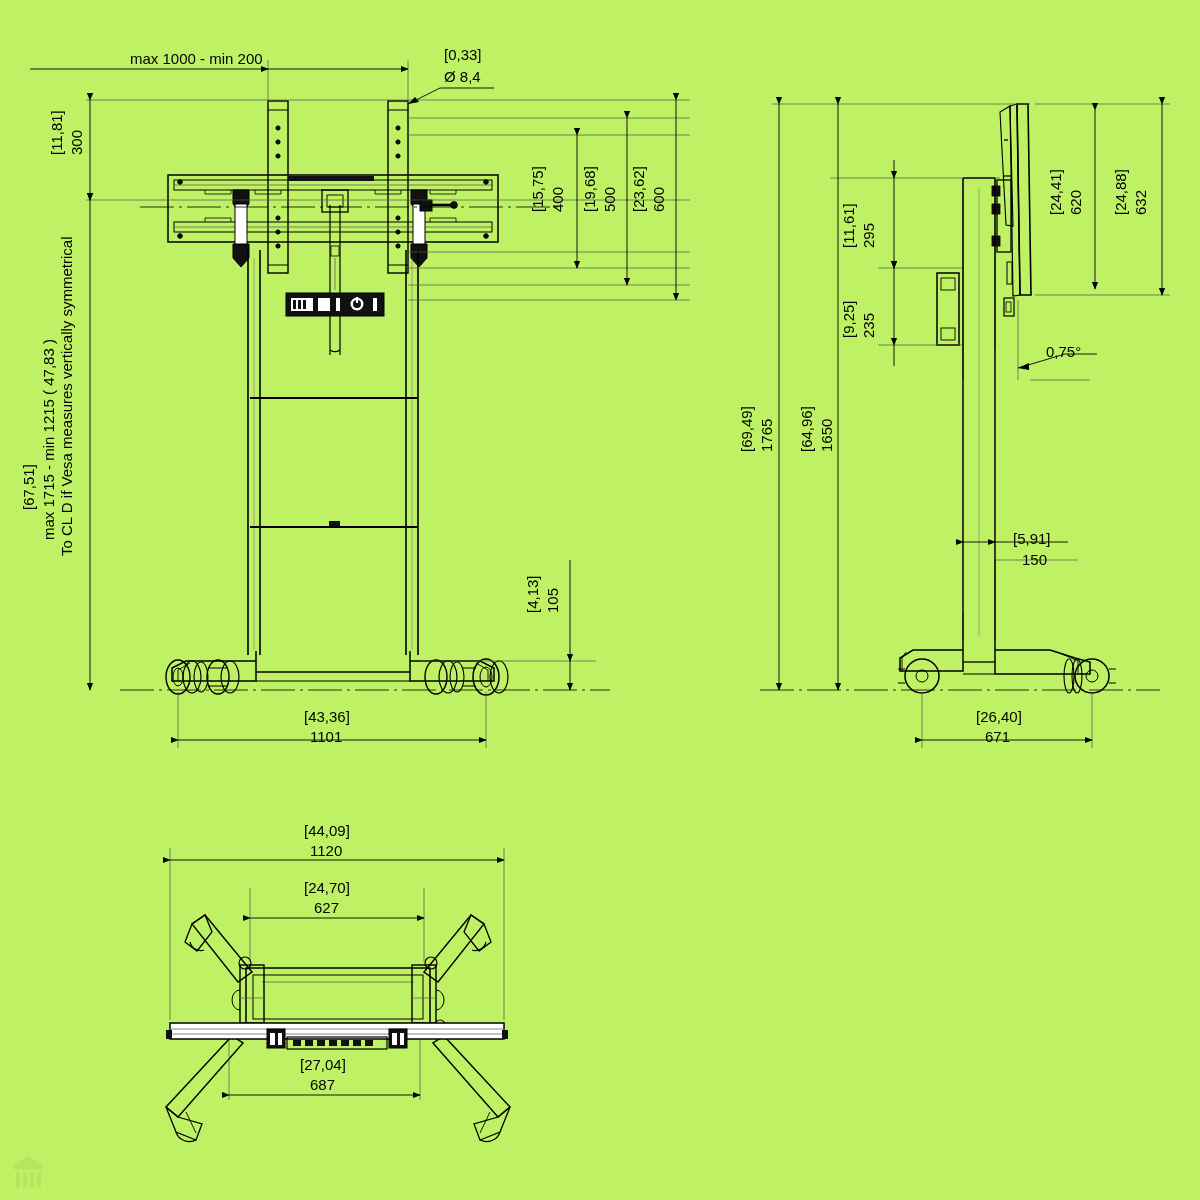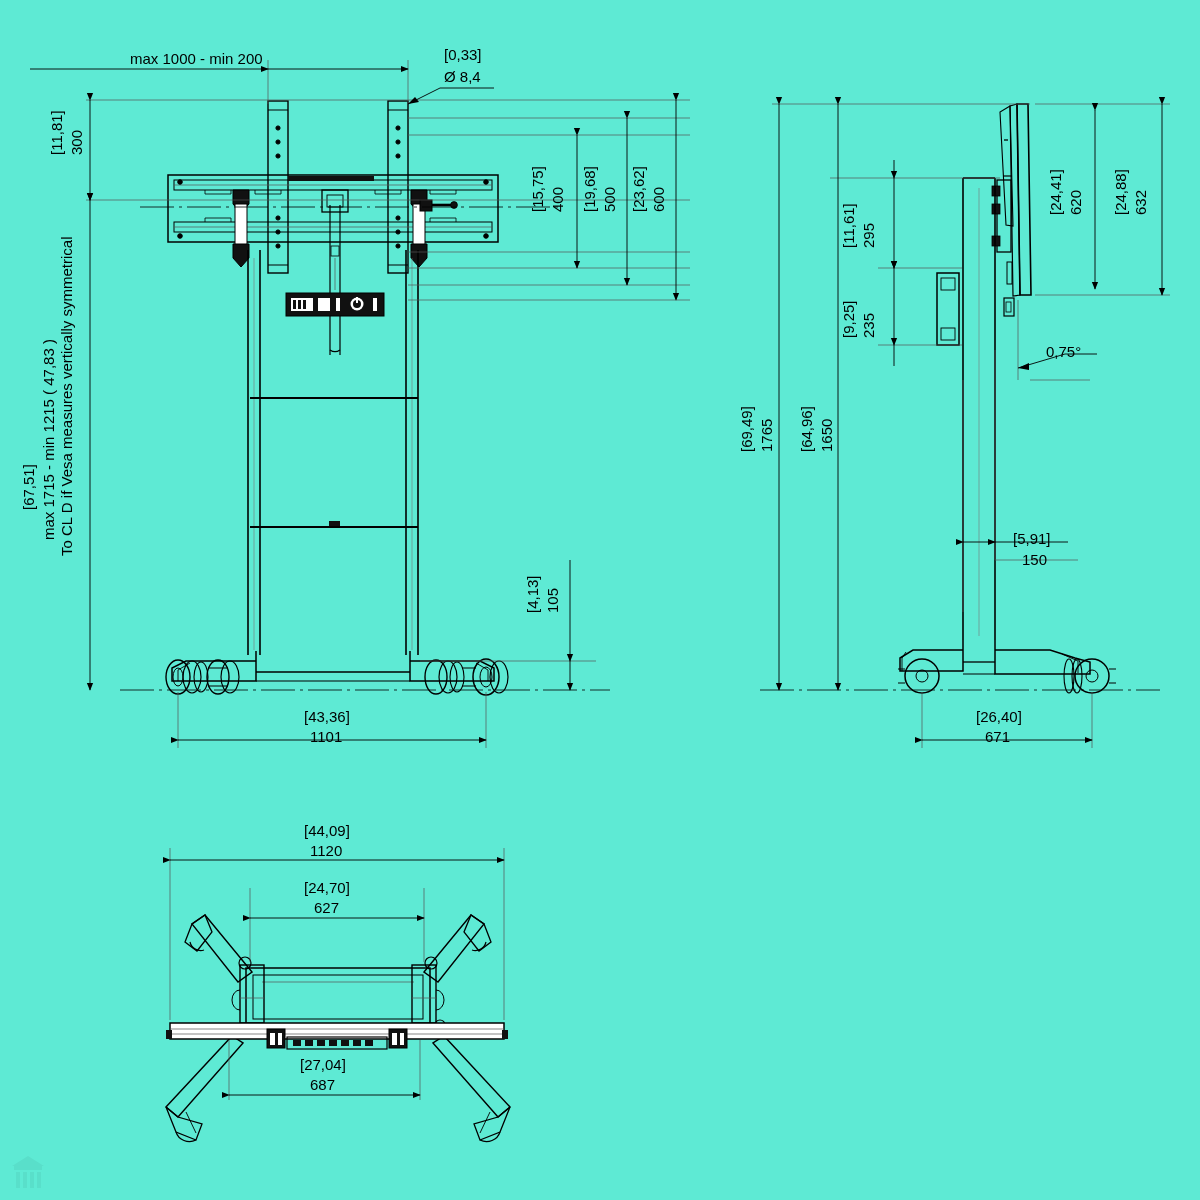--- a/index.html
+++ b/index.html
@@ -1,17 +1,17 @@
 <!DOCTYPE html>
 <html><head>
 <meta charset="utf-8">
 <style>
   html,body{margin:0;padding:0;background:#ffffff;}
   body{width:1200px;height:1200px;font-family:"Liberation Sans",sans-serif;color:#000;}
-  #sheet{position:relative;width:1200px;height:1200px;overflow:hidden;background:#5eead4;}
+  #sheet{position:relative;width:1200px;height:1200px;overflow:hidden;background:#bef264;}
   svg{display:block;position:absolute;left:0;top:0;}
   .dimtxt{font-family:"Liberation Sans",sans-serif;font-size:15px;fill:#000;}
   .wm{position:absolute;left:8px;top:1152px;width:40px;height:40px;opacity:0.045;}
 </style>
 </head>
 <body>
 
 <div id="sheet">
 
 <svg width="1200" height="1200" viewBox="0 0 1200 1200">

